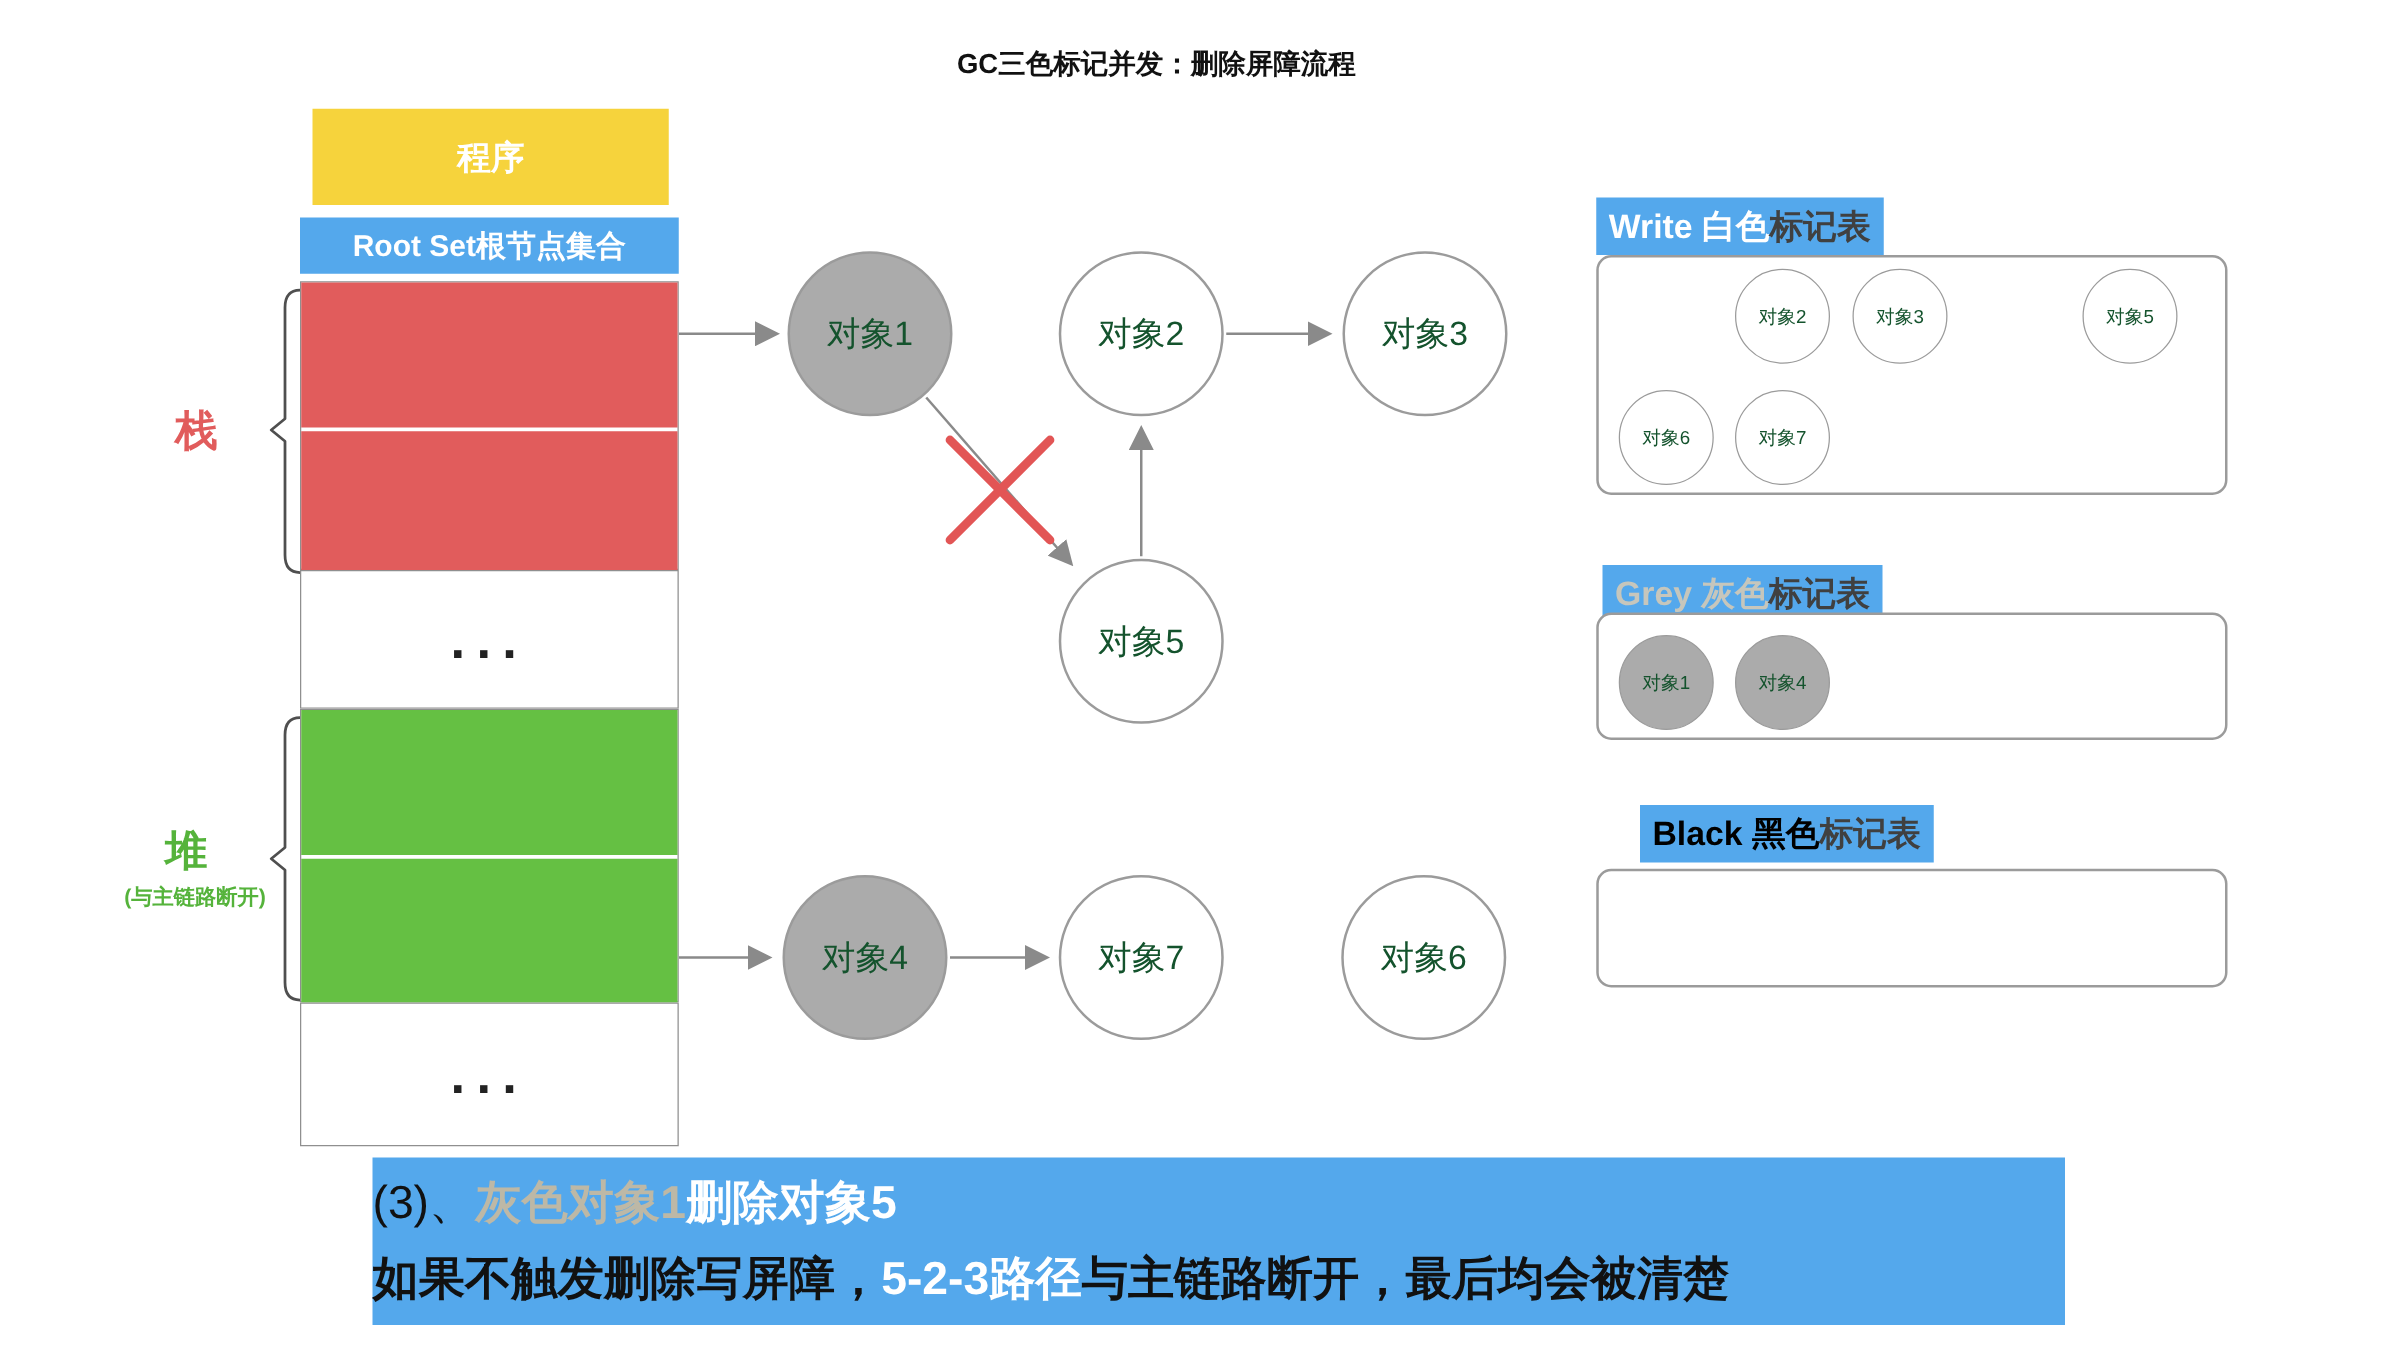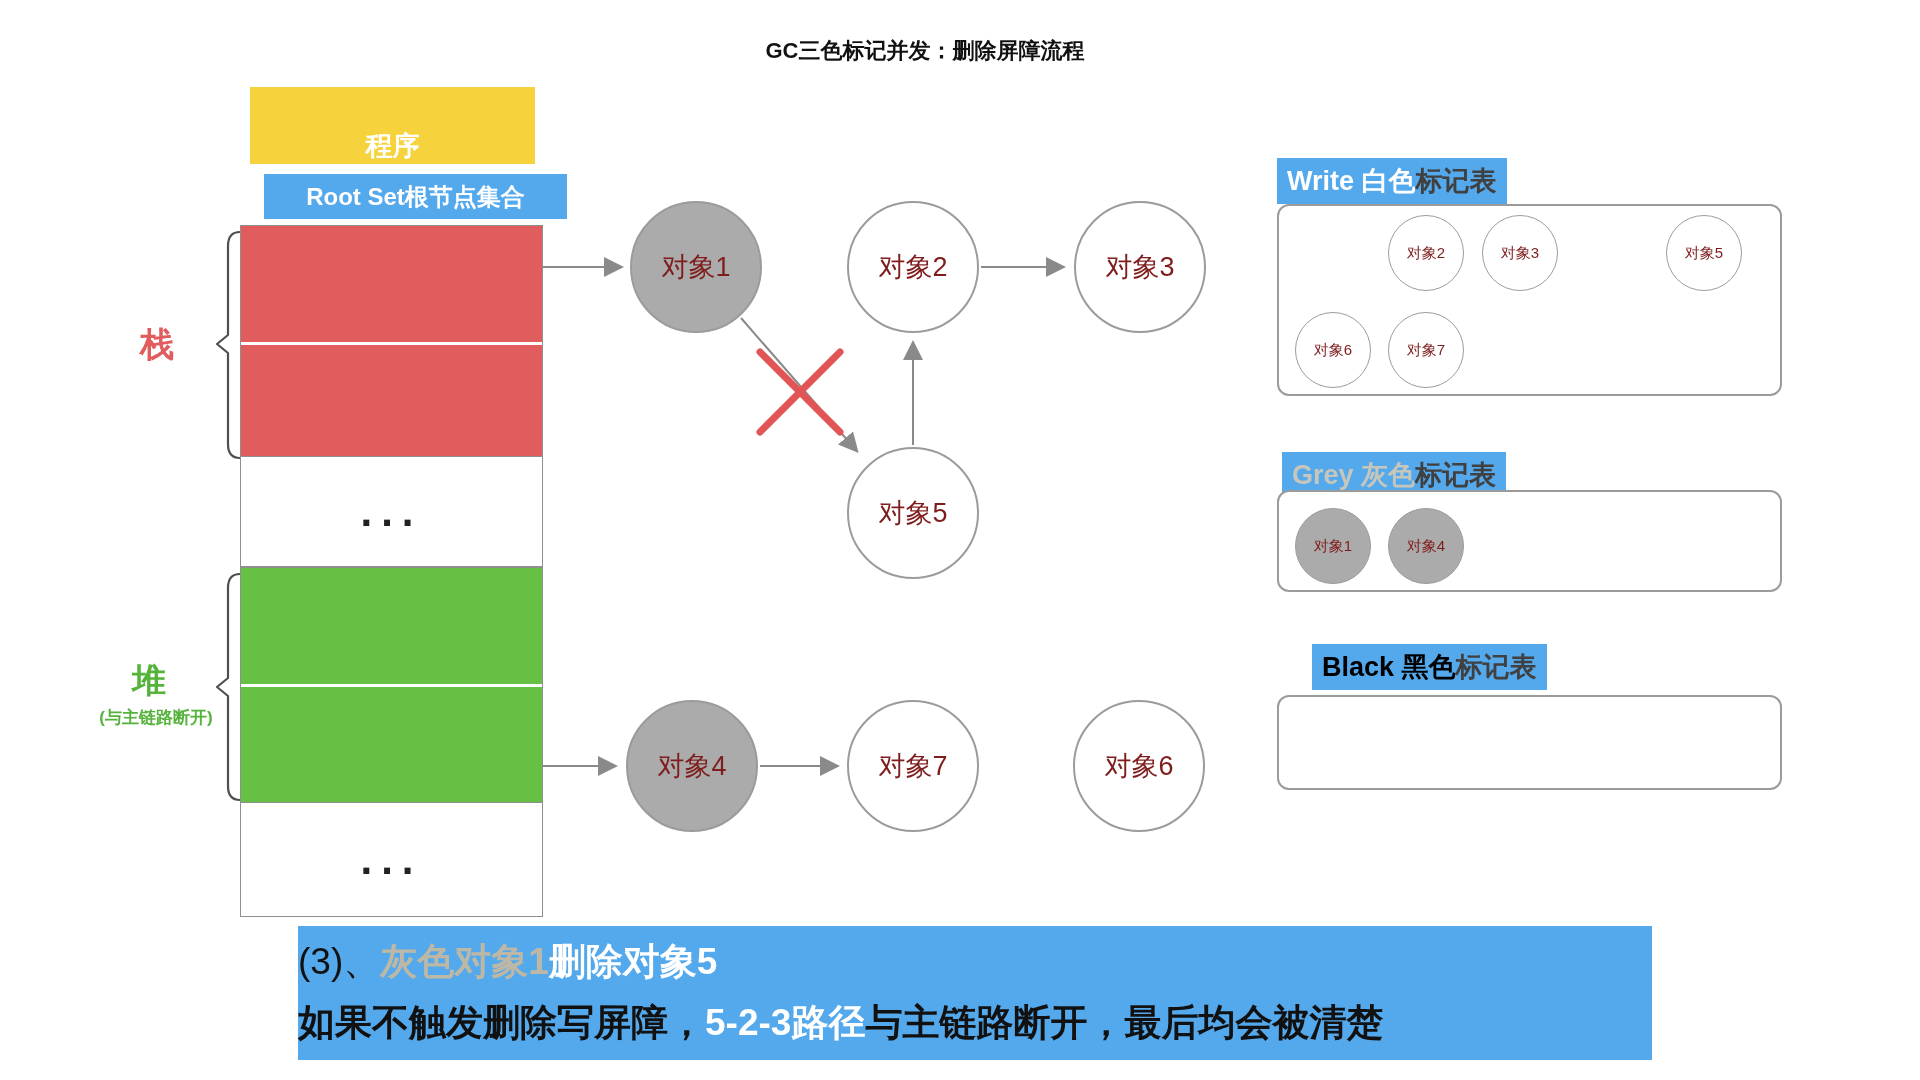--- a/index.html
+++ b/index.html
@@ -6,41 +6,41 @@
   html,body { width:1920px; height:1080px; background:#ffffff; overflow:hidden;
               font-family:"Liberation Sans","DejaVu Sans",sans-serif; }
   .canvas { position:relative; width:1920px; height:1080px; background:#fff; }
   .abs { position:absolute; }
 
   .title { position:absolute; left:0; top:36px; width:1850px; text-align:center;
            font-size:22px; font-weight:700; color:#111; }
 
   
   .program { position:absolute; left:250px; top:87px; width:285px; height:77px;
-             background:#f6d33c; display:flex; align-items:flex-end; justify-content:center;
+             background:#f6d33c; display:flex; align-items:center; justify-content:center;
              color:#fff; font-size:27px; font-weight:700; }
   .rootset { position:absolute; left:240px; top:174px; width:303px; height:45px;
              background:#54a8ec; display:flex; align-items:center; justify-content:center;
-             color:#fff; font-size:24px; font-weight:600;margin-left:24px; }
+             color:#fff; font-size:24px; font-weight:600; }
   .memwrap { position:absolute; left:240px; width:303px; border:1px solid #8f8f8f; background:#fff; }
   .block { position:absolute; left:0; width:100%; }
   .red { background:#e15c5c; }
   .green { background:#65c043; }
   .dots { position:absolute; left:240px; width:303px; border:1px solid #8f8f8f; background:#fff;
           display:flex; align-items:center; justify-content:center;
           font-size:42px; font-weight:700; letter-spacing:9px; color:#222; line-height:0; }
 
   .stack-label { position:absolute; left:140px; top:322px; color:#e15c5c; font-size:34px; font-weight:700; }
   .heap-label  { position:absolute; left:132px; top:658px; color:#55b33b; font-size:34px; font-weight:700; }
   .heap-note   { position:absolute; left:36px;  top:706px; width:240px; text-align:center;
                  color:#55b33b; font-size:17px; font-weight:700; }
 
   
   .circle { position:absolute; border-radius:50%; background:#fff; border:2px solid #9b9b9b;
-            display:flex; align-items:center; justify-content:center; color:#7f1d1d; }
+            display:flex; align-items:center; justify-content:center; color:#14532d; }
   .big { width:132px; height:132px; font-size:27px; }
   .small { width:76px; height:76px; font-size:15px; border-width:1.5px; }
   .greyfill { background:#ababab; }
 
   .edges { left:0; top:0; pointer-events:none; }
   .edge { stroke:#8a8a8a; stroke-width:2; }
   .brace { stroke:#4f4f4f; stroke-width:2.2; fill:none; stroke-linejoin:round; stroke-linecap:round; }
 
   
   .chip { position:absolute; display:inline-flex; align-items:center; background:#54a8ec;

